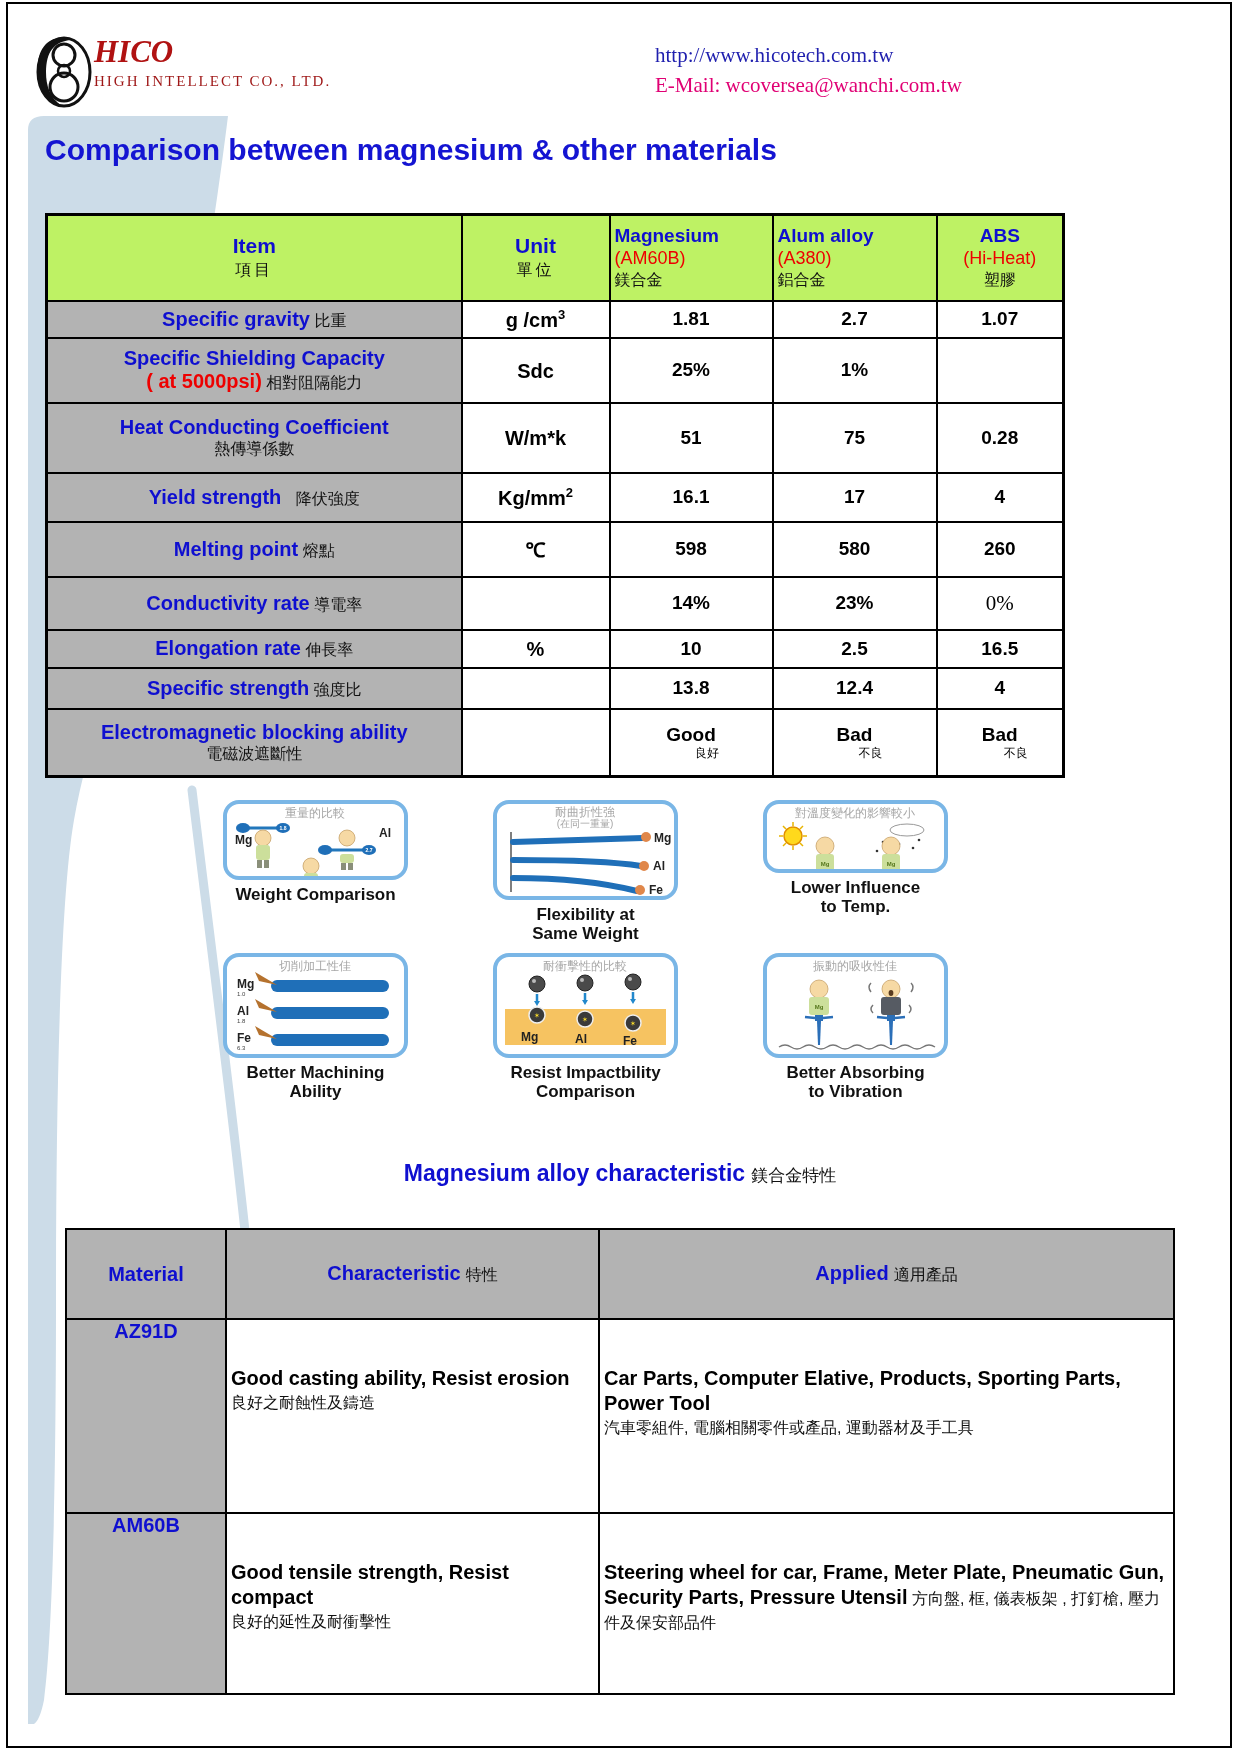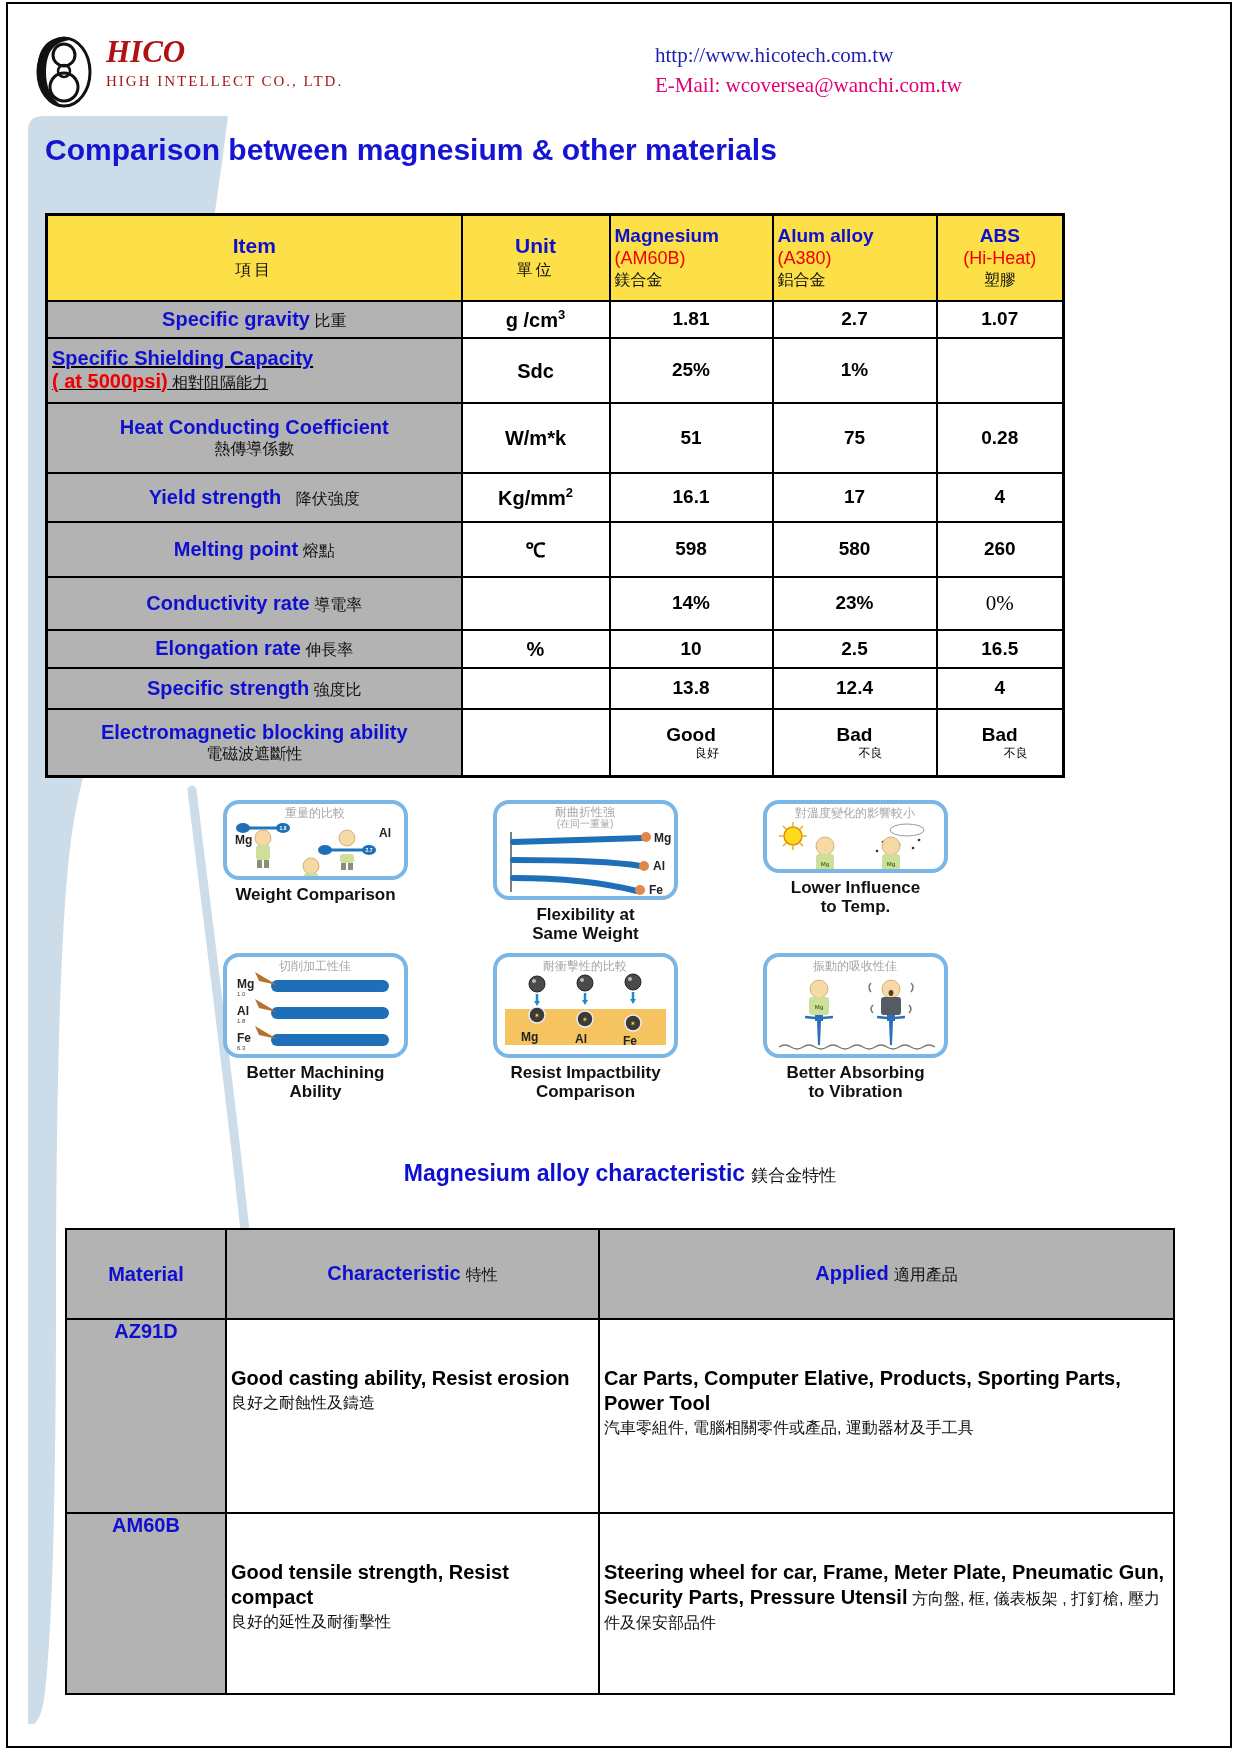--- a/index.html
+++ b/index.html
@@ -3,48 +3,48 @@
 <meta charset="utf-8">
 <style>
   * { margin:0; padding:0; box-sizing:border-box; }
   body { background:#ffffff; font-family:"Liberation Sans", sans-serif; }
   .page { position:relative; width:1240px; height:1754px; background:#fff; overflow:hidden; }
   .frame { position:absolute; left:6px; top:2px; right:8px; bottom:6px; border:2px solid #000; z-index:3; pointer-events:none; }
   .swoosh { position:absolute; left:0; top:0; z-index:0; }
 
   
   .brand { position:absolute; left:30px; top:34px; display:flex; z-index:2; }
-  .brand-text { margin-left:12px; }
+  .brand-text { margin-left:0; }
   .brand-name { font-family:"Liberation Serif", serif; font-style:italic; font-weight:bold; font-size:31px; color:#b01212; }
   .company-name { font-family:"Liberation Serif", serif; font-size:15px; color:#9e1616; letter-spacing:2px; margin-top:3px; }
   .contact { position:absolute; left:655px; top:40px; font-family:"Liberation Serif", serif; font-size:21px; line-height:30px; z-index:2; }
   .website { color:#1f1fae; }
   .email { color:#e00074; }
 
   
   .title-en { position:absolute; left:45px; top:133px; width:1017px; text-align:left; font-size:30px; font-weight:bold; color:#1414d2; z-index:2; }
   .title-zh { position:absolute; left:45px; top:171px; width:1017px; text-align:center; font-family:"Liberation Serif", serif; font-weight:bold; font-size:21px; color:#111; z-index:2; }
 
   
   .t1 { position:absolute; left:45px; top:213px; border-collapse:collapse; z-index:2; background:#fff; table-layout:fixed; }
   .t1 td { border:2px solid #000; overflow:hidden; }
   .t1 { border:3px solid #000; }
-  .gray { background:#fde047; }
+  .gray { background:#bef264; }
   .hcell { text-align:center; vertical-align:middle; }
   .hen { color:#0f0fd0; font-weight:bold; font-size:21px; display:block; }
   .hzh { color:#111; font-size:16px; display:block; letter-spacing:3px; margin-top:2px; }
   .colhead { vertical-align:middle; padding:2px 4px; }
   .colhead .cname { color:#0f0fd0; font-weight:bold; font-size:19px; display:block; line-height:22px; }
   .colhead .cgrade { color:#ee0000; font-size:18px; display:block; line-height:22px; }
   .colhead .czh { color:#111; font-size:16px; display:block; line-height:21px; }
   .colhead.lft { text-align:left; }
   .colhead.ctr { text-align:center; }
   .item { background:#b3b3b3; vertical-align:middle; padding:1px 4px; }
   .item.c { text-align:center; }
-  .item.left { text-align:left;text-decoration:underline; }
+  .item.left { text-align:center; }
   .ien { color:#0f0fd0; font-weight:bold; font-size:20px; line-height:24px; }
   .izh { color:#111; font-size:16px; font-weight:normal; }
   .ired { color:#ee0000; font-weight:bold; font-size:20px; }
   .gap2 { margin-left:10px; }
   .unit { background:#fff; text-align:center; vertical-align:middle; font-weight:bold; font-size:20px; color:#000; }
   .unit sup { font-size:13px; }
   .val { background:#fff; text-align:center; vertical-align:middle; font-weight:bold; font-size:19px; color:#000; }
   .val.serif { font-family:"Liberation Serif", serif; font-weight:normal; font-size:21px; }
   .emen { font-weight:bold; font-size:19px; line-height:22px; }
   .emzh { font-weight:normal; font-size:12px; line-height:15px;padding-left:32px; }

